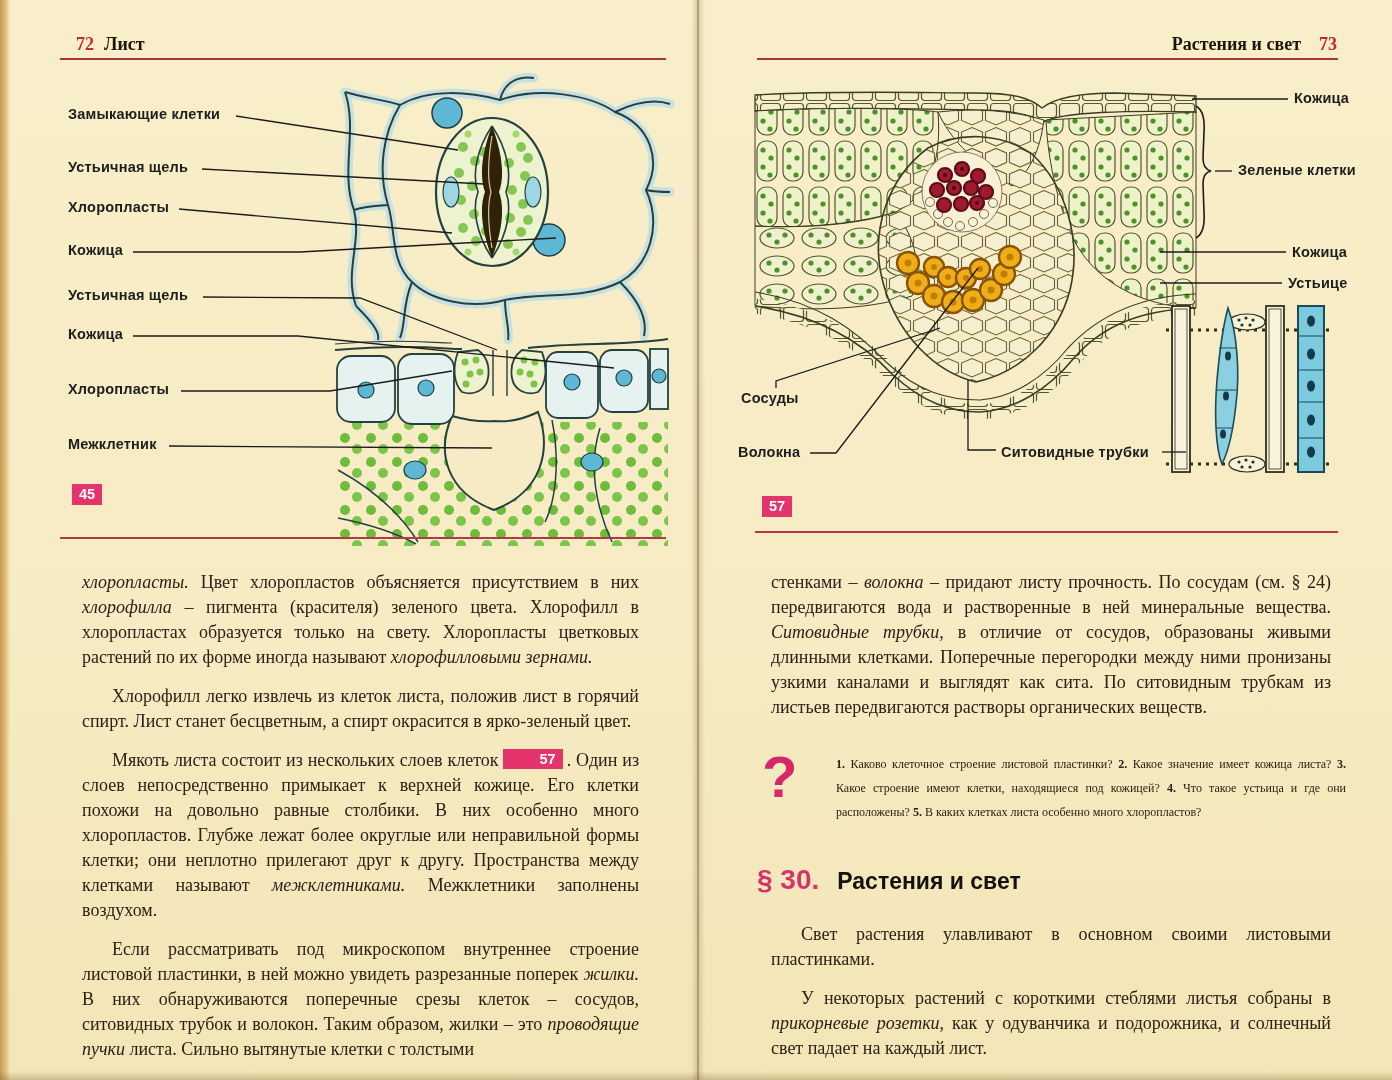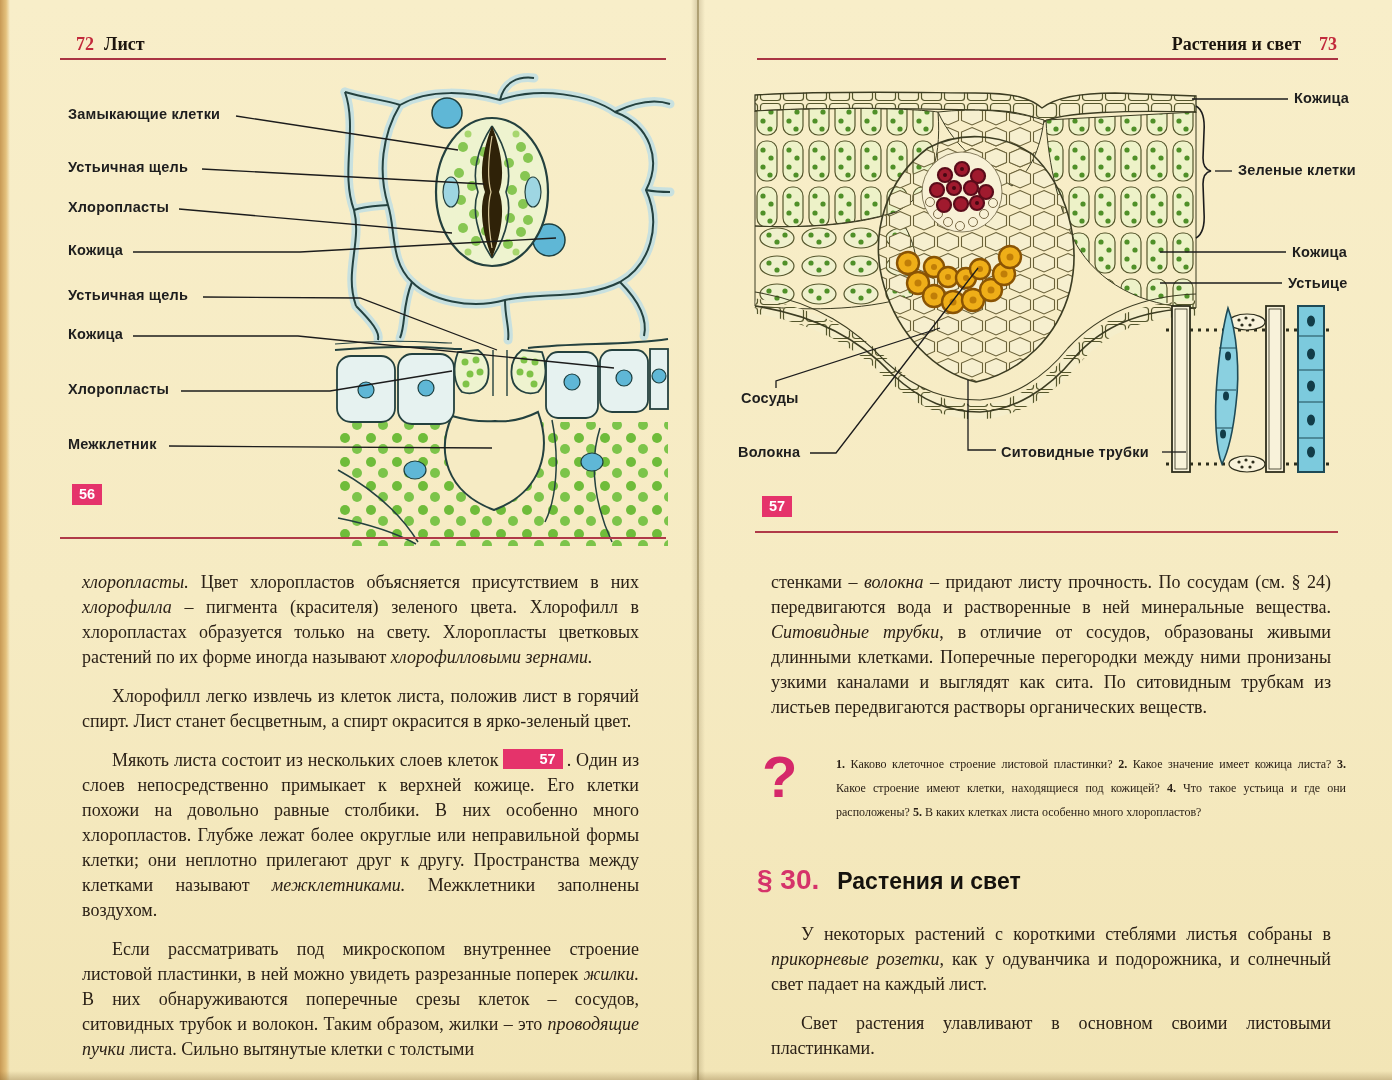--- a/index.html
+++ b/index.html
@@ -185,21 +185,21 @@
     <span class="figlabel" style="left:68px;top:106px;">Замыкающие клетки</span>
     <span class="figlabel" style="left:68px;top:159px;">Устьичная щель</span>
     <span class="figlabel" style="left:68px;top:199px;">Хлоропласты</span>
     <span class="figlabel" style="left:68px;top:242px;">Кожица</span>
     <span class="figlabel" style="left:68px;top:287px;">Устьичная щель</span>
     <span class="figlabel" style="left:68px;top:326px;">Кожица</span>
     <span class="figlabel" style="left:68px;top:381px;">Хлоропласты</span>
     <span class="figlabel" style="left:68px;top:436px;">Межклетник</span>
 
     <div class="caption" style="left:72px;top:484px;width:320px;">
-      <span class="capbadge">56</span>
+      <span class="capbadge">45</span>
     </div>
     <div class="abs thinrule" style="left:60px;top:537px;width:606px;height:1.5px;"></div>
 
     <div class="abs bodycol" style="left:68px;top:556px;width:585px;">
       <p><span style="font-style: italic;">хлоропласты.</span><span> Цвет хлоропластов объясняется присутствием в них </span><span style="font-style: italic;">хлорофилла</span><span> – пигмента (красителя) зеленого цвета. Хлорофилл в хлоропластах образуется только на свету. Хлоропласты цветковых растений по их форме иногда называют </span><span style="font-style: italic;">хлорофилловыми зернами.</span></p>
       <p class="ind"><span>Хлорофилл легко извлечь из клеток листа, положив лист в горячий спирт. Лист станет бесцветным, а спирт окрасится в ярко-зеленый цвет.</span></p>
       <p class="ind"><span>Мякоть листа состоит из нескольких слоев клеток</span><span class="inline-badge">57</span><span>. Один из слоев непосредственно примыкает к верхней кожице. Его клетки похожи на довольно равные столбики. В них особенно много хлоропластов. Глубже лежат более округлые или неправильной формы клетки; они неплотно прилегают друг к другу. Пространства между клетками называют </span><span style="font-style: italic;">межклетниками.</span><span> Межклетники заполнены воздухом.</span></p>
       <p class="ind"><span>Если рассматривать под микроскопом внутреннее строение листовой пластинки, в ней можно увидеть разрезанные поперек </span><span style="font-style: italic;">жилки.</span><span> В них обнаруживаются поперечные срезы клеток – сосудов, ситовидных трубок и волокон. Таким образом, жилки – это </span><span style="font-style: italic;">проводящие пучки</span><span> листа. Сильно вытянутые клетки с толстыми</span></p>
     </div>
   </div>
@@ -377,19 +377,19 @@
 
     <span class="qicon" style="left:762px;top:748px;">?</span>
     <div class="qtext" style="left:836px;top:752px;width:510px;"><span style="font-weight: bold;">1.</span><span> Каково клеточное строение листовой пластинки? </span><span style="font-weight: bold;">2.</span><span> Какое значение имеет кожица листа? </span><span style="font-weight: bold;">3.</span><span> Какое строение имеют клетки, находящиеся под кожицей? </span><span style="font-weight: bold;">4.</span><span> Что такое устьица и где они расположены? </span><span style="font-weight: bold;">5.</span><span> В каких клетках листа особенно много хлоропластов?</span></div>
 
     <div class="abs" style="left:757px;top:864px;">
       <span class="secnum">§ 30.</span>
       <span class="sectitle" style="margin-left:14px;">Растения и свет</span>
     </div>
 
     <div class="abs bodycol" style="left:757px;top:908px;width:588px;">
+      <p class="ind"><span>Свет растения улавливают в основном своими листовыми пластинками.</span></p>
       <p class="ind"><span>У некоторых растений с короткими стеблями листья собраны в </span><span style="font-style: italic;">прикорневые розетки</span><span>, как у одуванчика и подорожника, и солнечный свет падает на каждый лист.</span></p>
-      <p class="ind"><span>Свет растения улавливают в основном своими листовыми пластинками.</span></p>
     </div>
   </div>
 
   <div class="gutter"></div>
 </div>
 
 </body></html>

